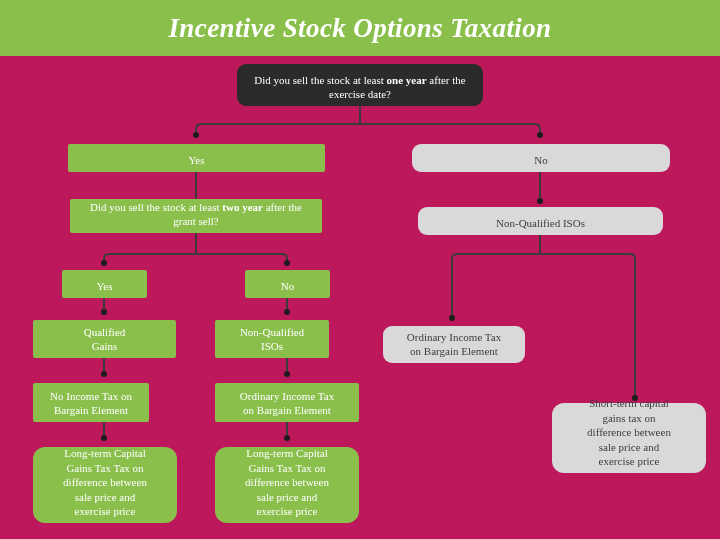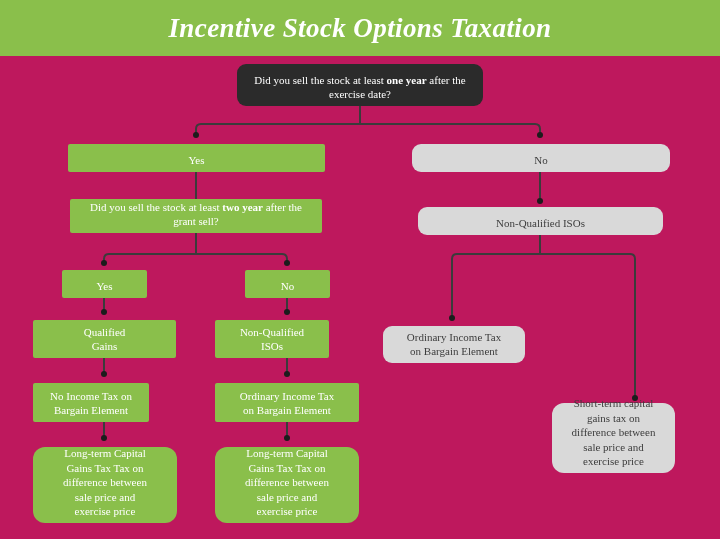--- a/index.html
+++ b/index.html
@@ -27,21 +27,21 @@
   .n-b2yes{left:62px;top:270px;width:85px;height:28px;}
   .n-b2no{left:245px;top:270px;width:85px;height:28px;}
   .n-qual{left:33px;top:320px;width:143px;height:38px;}
   .n-nqg{left:215px;top:320px;width:114px;height:38px;}
   .n-noinc{left:33px;top:383px;width:116px;height:39px;}
   .n-ordg{left:215px;top:383px;width:144px;height:39px;}
   .n-lt1{left:33px;top:447px;width:144px;height:76px;}
   .n-lt2{left:215px;top:447px;width:144px;height:76px;}
   .n-nqgray{left:418px;top:207px;width:245px;height:28px;}
   .n-ordgray{left:383px;top:326px;width:142px;height:37px;}
-  .n-st{left:552px;top:403px;width:123px;height:70px;}
+  .n-st{left:552px;top:403px;width:154px;height:70px;}
 </style>
 </head>
 <body>
 
 <div class="canvas">
 
   <div class="banner">
     <h1 class="banner-title">Incentive Stock Options Taxation</h1>
   </div>
 

